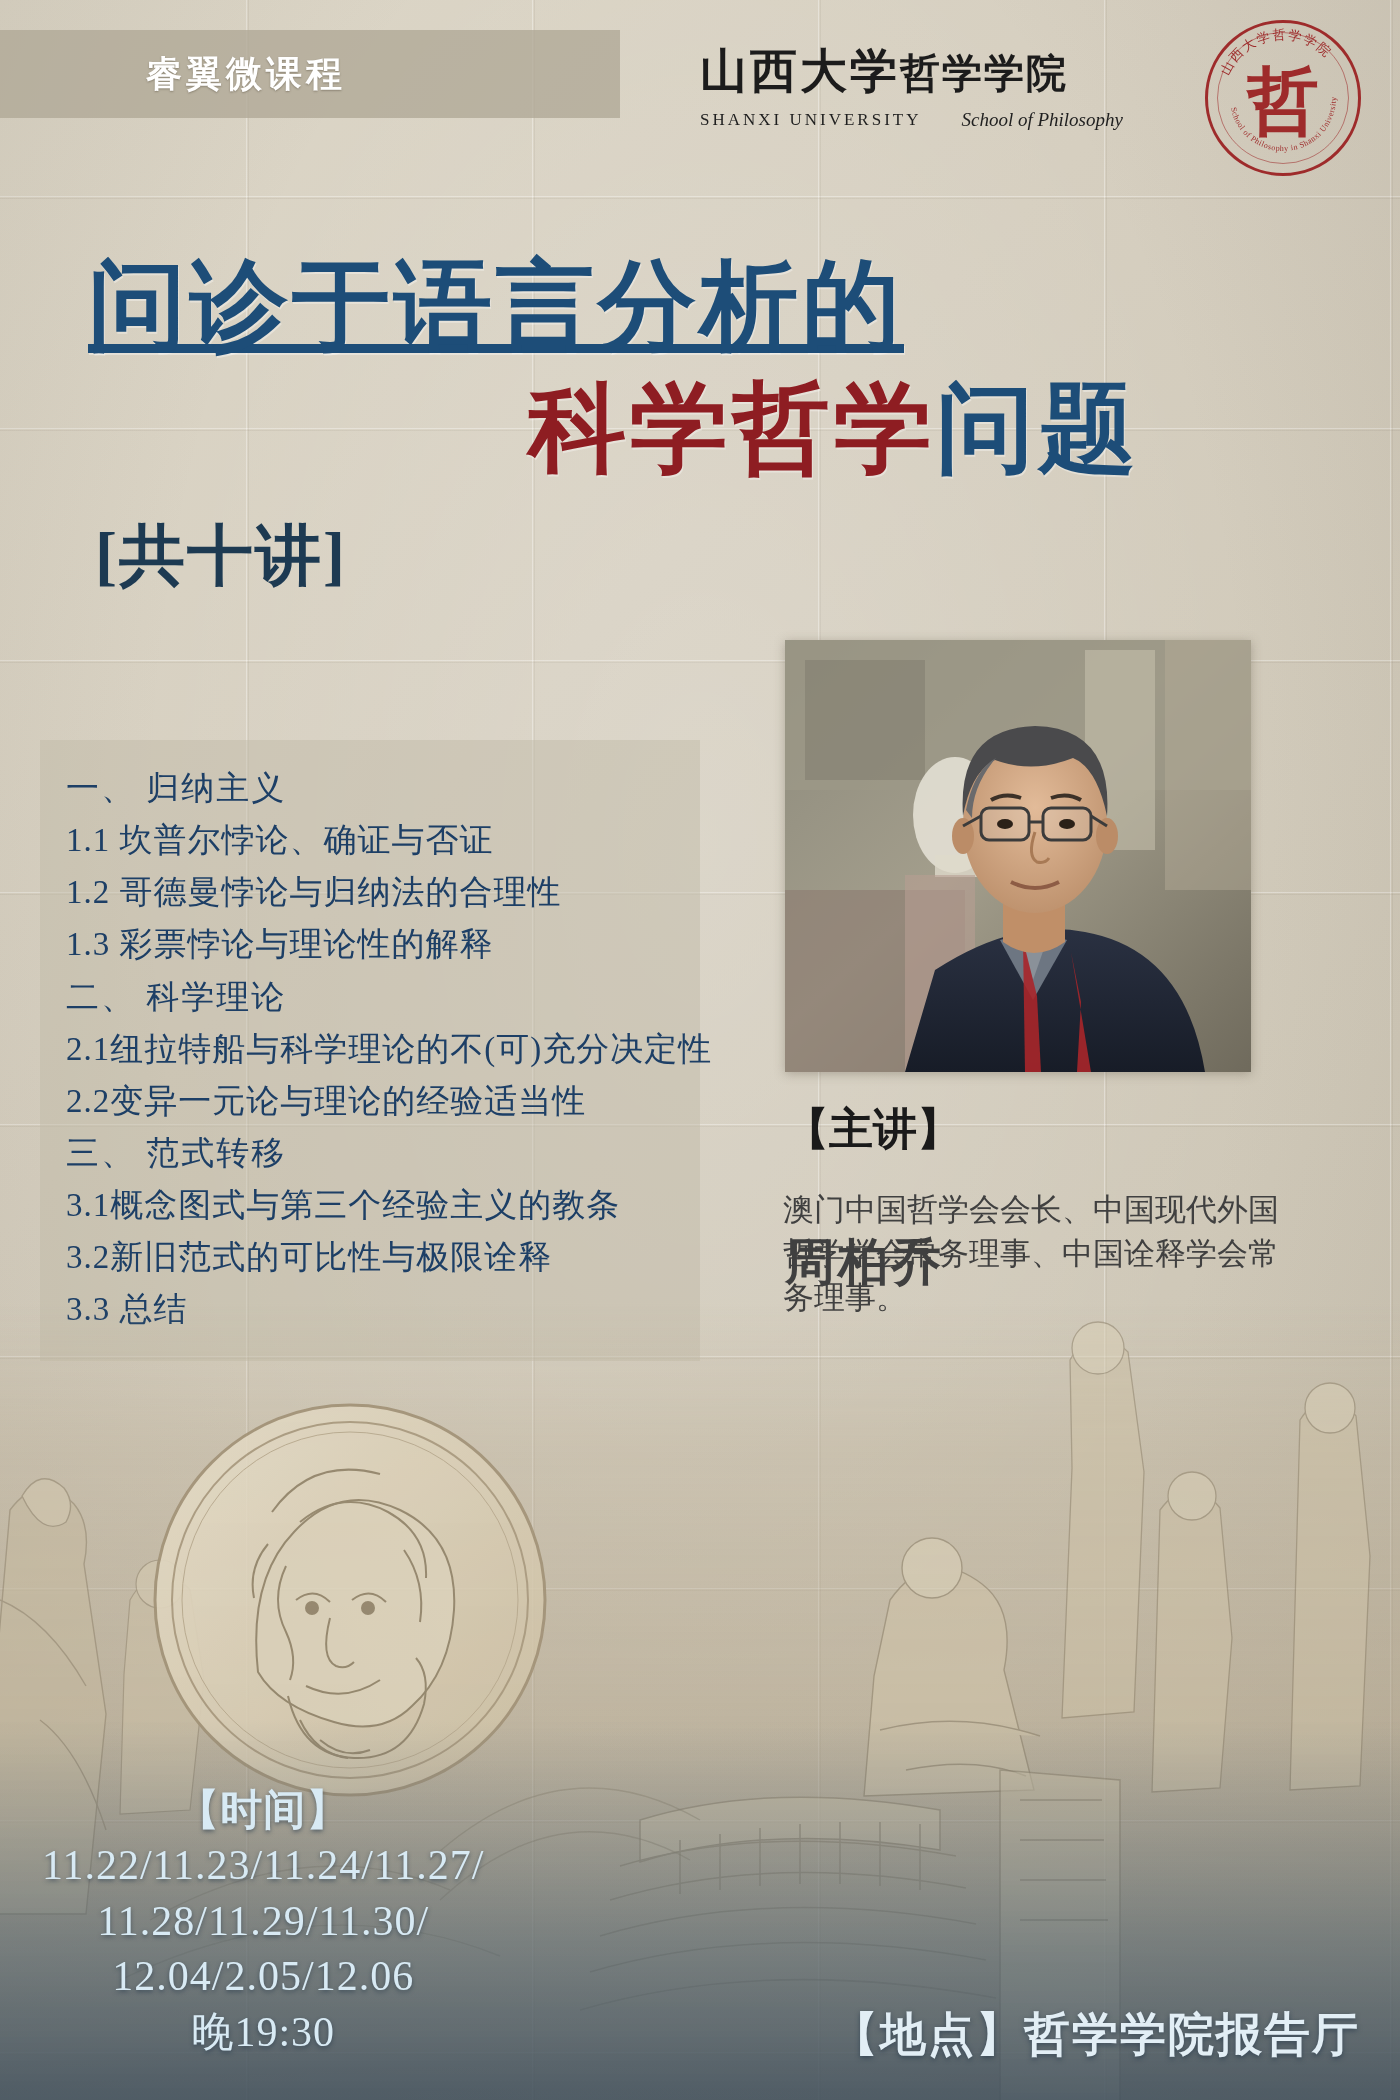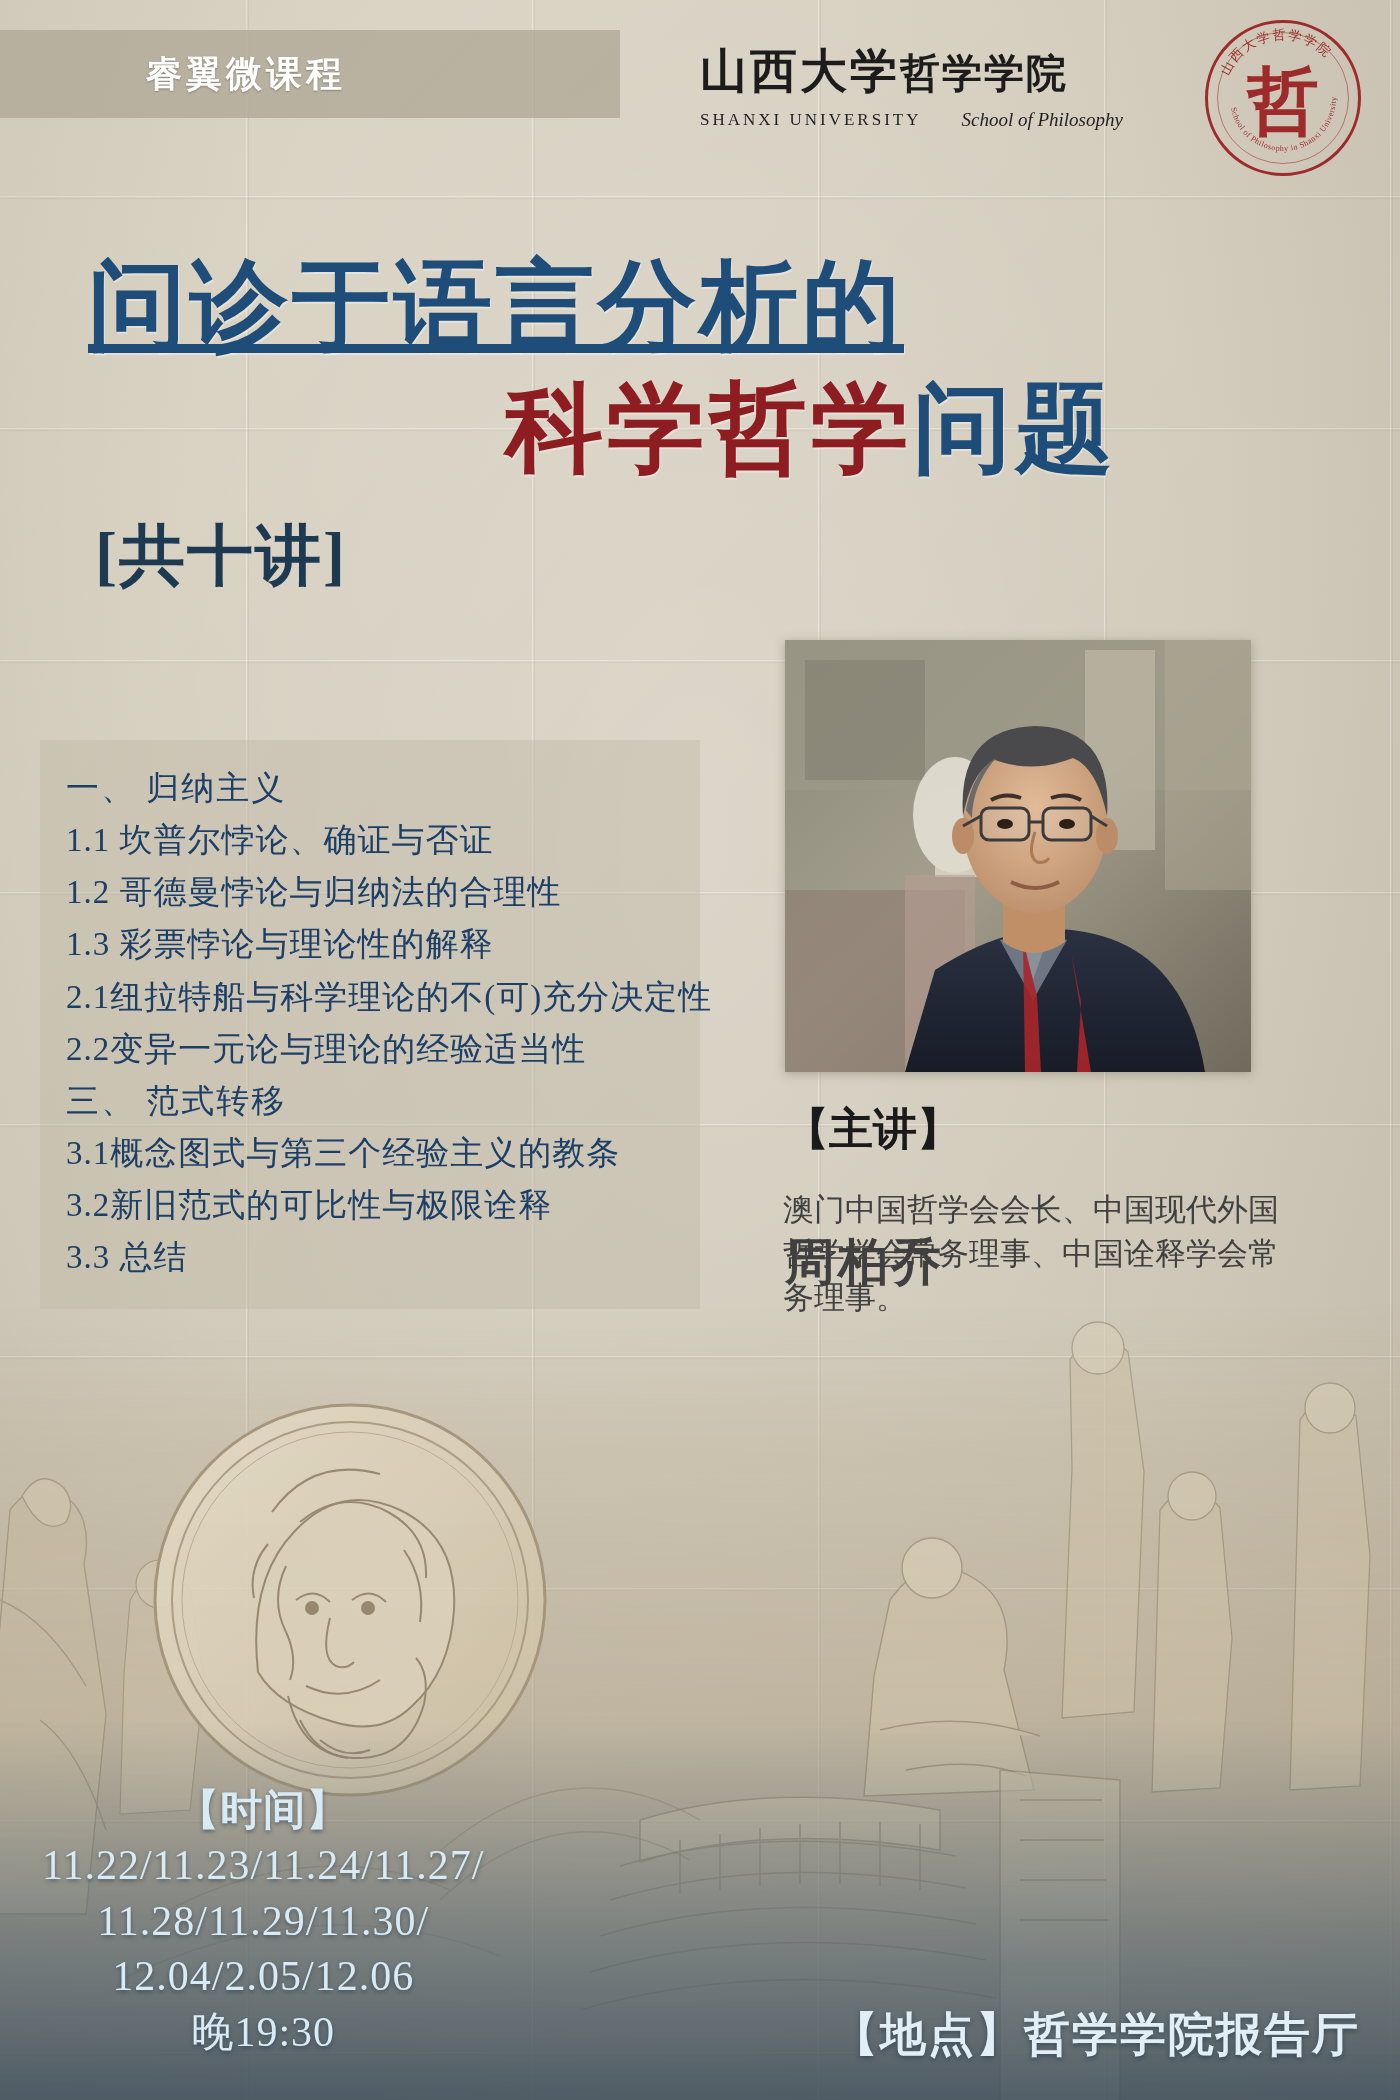--- a/index.html
+++ b/index.html
@@ -154,20 +154,21 @@
   .title-l2 {
     font-family: "Liberation Serif", serif;
     font-size: 98px;
     font-weight: bold;
     letter-spacing: 4px;
     padding-left: 505px;
     line-height: 1.15;
     margin-top: 10px;
     white-space: nowrap;
     text-shadow: 1px 2px 0 rgba(255,255,255,0.35);
+    margin-left: 23px;
   }
   .title-red { color: #8e1d22; }
   .title-blue { color: #1d4d78; }
   .title-sub {
     font-family: "Liberation Serif", serif;
     font-size: 66px;
     font-weight: bold;
     color: #1d3a52;
     padding-left: 95px;
     margin-top: 26px;
@@ -333,20 +334,21 @@
       <span class="title-red">科学哲学</span><span class="title-blue">问题</span>
     </div>
     <div class="title-sub">[共十讲]</div>
   </div>
 
   <div class="outline">
     <div class="outline-line indent-head">一、 归纳主义</div>
     <div class="outline-line">1.1  坎普尔悖论、确证与否证</div>
     <div class="outline-line">1.2  哥德曼悖论与归纳法的合理性</div>
     <div class="outline-line">1.3  彩票悖论与理论性的解释</div>
+    <div class="outline-line indent-head">二、 科学理论</div>
     <div class="outline-line">2.1纽拉特船与科学理论的不(可)充分决定性</div>
     <div class="outline-line">2.2变异一元论与理论的经验适当性</div>
     <div class="outline-line indent-head">三、 范式转移</div>
     <div class="outline-line">3.1概念图式与第三个经验主义的教条</div>
     <div class="outline-line">3.2新旧范式的可比性与极限诠释</div>
     <div class="outline-line">3.3 总结</div>
   </div>
 
   <div class="photo-wrap">
     <svg class="photo-svg" viewBox="0 0 466 432" preserveAspectRatio="xMidYMid slice" aria-hidden="true">

